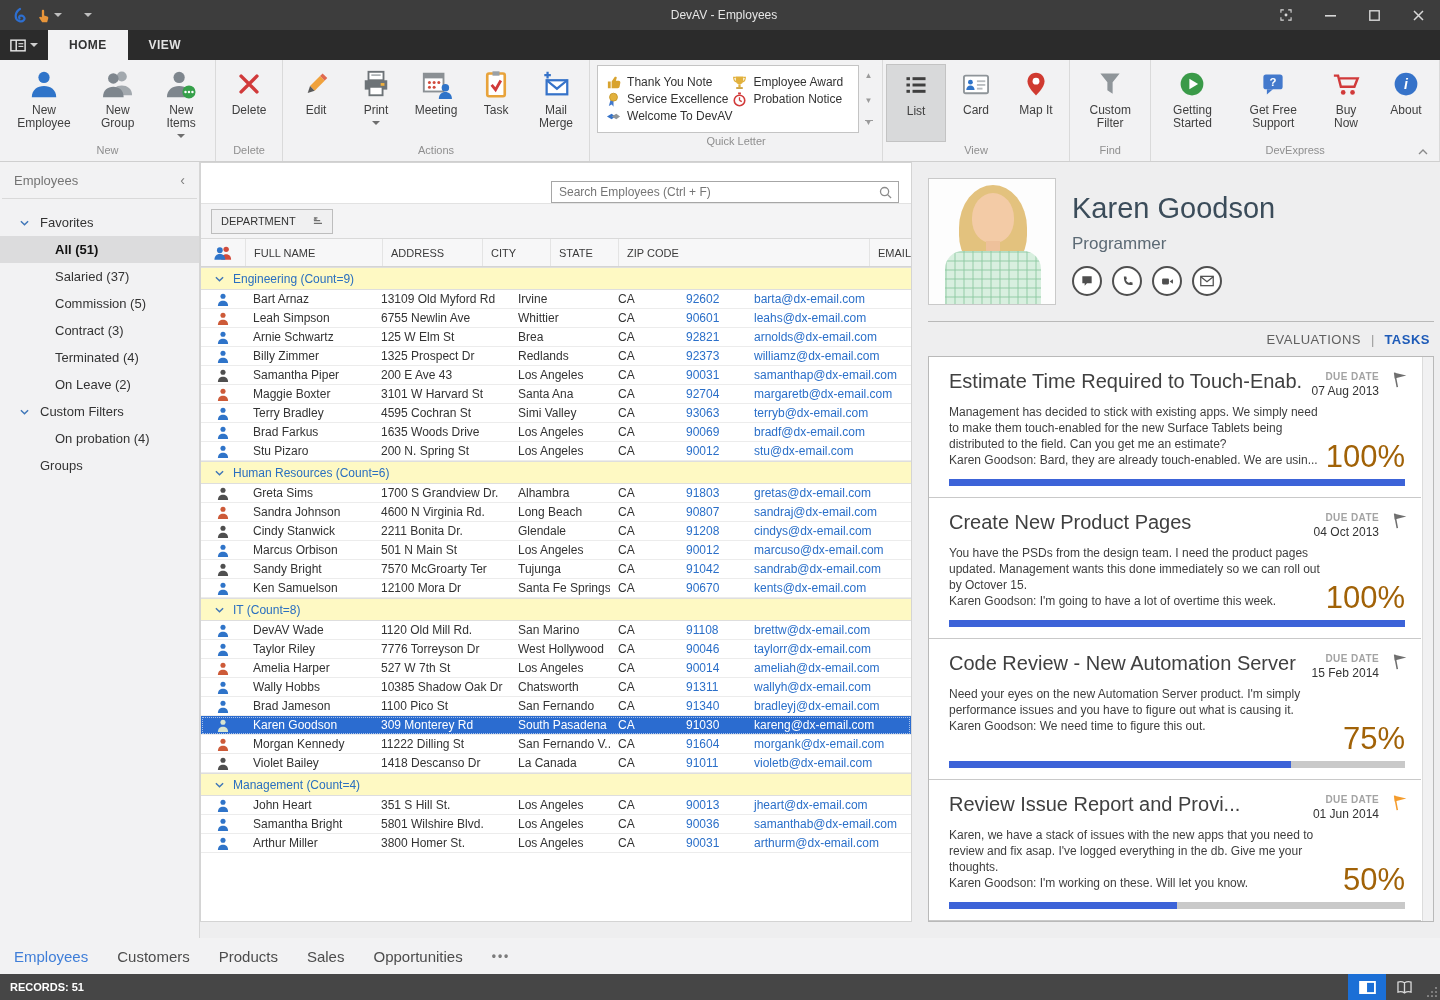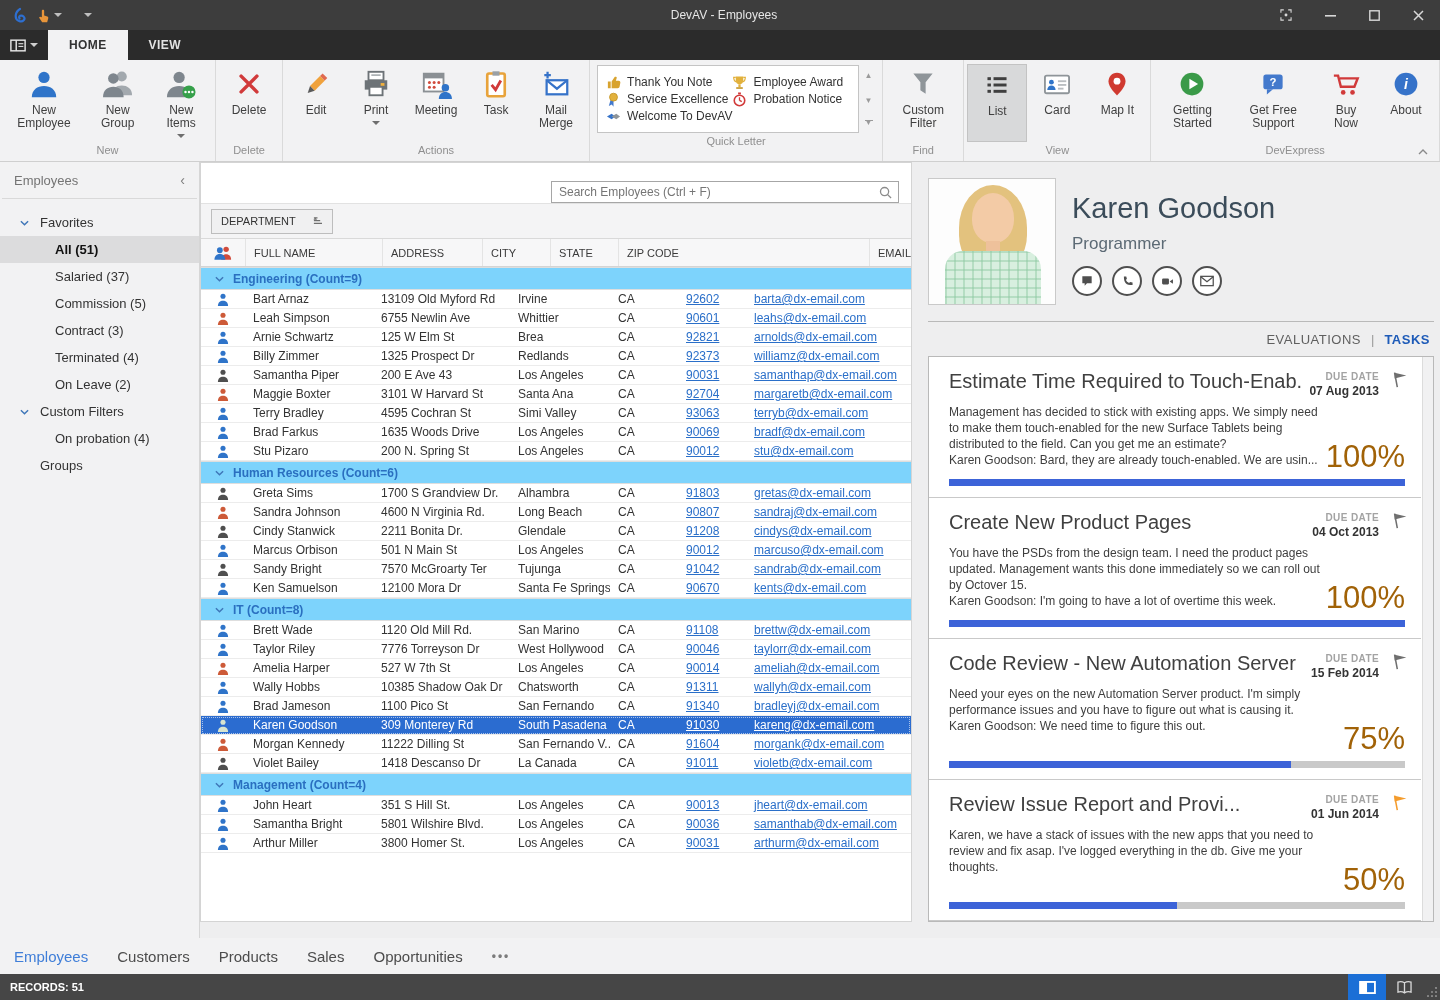--- a/index.html
+++ b/index.html
@@ -60,26 +60,26 @@
   .searchbox input{flex:1;border:0;outline:0;font-size:12px;color:#8e8e8e;padding:0 7px;font-family:inherit;background:transparent}
   .searchbox .mag{margin-right:6px;color:#8b8b8b}
   .groupbar{height:36px;background:#f4f4f5;border-top:1px solid #e2e2e2;border-bottom:1px solid #d9d9d9;display:flex;align-items:center;padding-left:10px;flex:none}
   .pill{height:25px;background:#f0f0f1;border:1px solid #bdbdbd;display:flex;align-items:center;gap:16px;padding:0 9px;font-size:11px;color:#333}
   .colheader{height:28px;display:flex;align-items:stretch;background:#f7f7f8;border-bottom:1px solid #d4d4d4;font-size:11px;color:#3a3a3a;flex:none}
   .hc{padding-left:8px;border-left:1px solid #e4e4e4;display:flex;align-items:center;white-space:nowrap;overflow:hidden}
   .hc:nth-of-type(1){width:128px}.hc:nth-of-type(2){width:137px}.hc:nth-of-type(3){width:100px}
   .hc:nth-of-type(4){width:68px}.hc:nth-of-type(5){width:68px}.hc:nth-of-type(6){flex:1}
   .hic{width:44px;display:flex;align-items:center;justify-content:center}
   .rowsarea{flex:1;overflow:hidden;font-size:12px}
-  .grouprow{height:23px;background:#7dd3fc;border-top:1px solid #dedede;border-bottom:1px solid #dedede;display:flex;align-items:center;gap:9px;padding-left:14px;color:#2a6fc0;font-weight:bold}
+  .grouprow{height:23px;background:#fef9c3;border-top:1px solid #dedede;border-bottom:1px solid #dedede;display:flex;align-items:center;gap:9px;padding-left:14px;color:#2a6fc0;font-weight:normal}
   .row{height:19px;display:flex;align-items:center;border-bottom:1px solid #ececec;color:#333}
   .cell{padding-left:8px;white-space:nowrap;overflow:hidden}
   .ci{width:44px;display:flex;justify-content:center;padding:0}
   .c-name{width:128px}.c-addr{width:137px}.c-city{width:100px}.c-state{width:68px}.c-zip{width:68px}.c-email{flex:1}
-  .link{color:#2a6fc9;text-decoration:underline}
+  .link{color:#2a6fc9;}
   .person{color:#2f74c9}
   .person[data-variant="red"]{color:#cd5a38}
   .person[data-variant="gray"]{color:#4f4f4f}
   .row[data-selected="true"]{background:#2b6cd0;color:#fff;outline:1px dotted #a9c2ea;outline-offset:-2px}
   .row[data-selected="true"] .link{color:#fff}
   .row[data-selected="true"] .person{color:#d6e4d0}
 
   
   .right{width:520px;padding:16px 6px 16px 8px;display:flex;flex-direction:column;flex:none}
   .profile{display:flex;gap:16px;flex:none}
@@ -99,21 +99,21 @@
   .dtab-sep{color:#999}
   .dtab-tasks{color:#1e5bb8;font-weight:bold;letter-spacing:.5px}
   .tasks{flex:1;border:1px solid #b9b9b9;background:#fff;display:flex;flex-direction:column;position:relative;padding-right:12px;min-height:0}
   .tscroll{position:absolute;right:0;top:0;bottom:0;width:11px;background:#f1f1f2;border-left:1px solid #dcdcdc}
   .task{flex:1;position:relative;padding:13px 16px 12px 20px;border-bottom:1px solid #c9c9c9;min-height:0}
   .task:last-child{border-bottom:none}
   .t-head{display:flex;justify-content:space-between;align-items:flex-start}
   .t-title{font-size:20px;color:#404040;white-space:nowrap;overflow:hidden;flex:1}
   .t-due{text-align:right;margin:1px 26px 0 8px;flex:none}
   .due-l{font-size:10px;font-weight:bold;color:#a3a3a3;letter-spacing:.4px}
-  .due-d{font-size:12px;font-weight:bold;color:#333;margin-top:2px}
+  .due-d{font-size:12px;font-weight:normal;color:#333;margin-top:2px}
   .flag{position:absolute;right:12px;top:13px;color:#6f6f6f}
   .flag[data-flag="orange"]{color:#f49c2d}
   .t-body{font-size:12px;color:#3e3e3e;line-height:1.33;margin-top:7px;width:372px}
   .t-pct{position:absolute;right:16px;bottom:22px;font-size:31px;color:#a16207}
   .t-bar{position:absolute;left:20px;right:16px;bottom:11px;height:7px;background:#c9c9c9}
   .fill{height:100%;background:#3c63d8;width:0}
 
   
   .bottomnav{height:36px;background:#f2f2f3;display:flex;align-items:center;gap:29px;padding-left:14px;font-size:15px;flex:none}
   .nav-item{color:#4c4c4c}
@@ -379,34 +379,20 @@
           <span>▲</span>
           <span>▼</span>
           <span class="bar-caret">▼</span>
         </div>
       </div>
       <div class="rcaption">Quick Letter</div>
     </div>
 
     <div class="rgroup">
       <div class="rbuttons">
-        <div class="rbtn">
-          <span class="ric">
-              <svg width="28" height="28" viewBox="0 0 32 32">
-                <polygon points="5,4 27,4 19,14 19,27 13,23 13,14" fill="#8f9599"></polygon>
-              </svg>
-            </span>
-          <span>Custom Filter</span>
-        </div>
-      </div>
-      <div class="rcaption">Find</div>
-    </div>
-
-    <div class="rgroup">
-      <div class="rbuttons">
         <div class="rbtn" data-pressed="true">
           <span class="ric">
               <svg width="28" height="26" viewBox="0 0 32 30">
                 <g fill="#3f3f3f">
                   <rect x="5" y="6" width="4" height="3.4"></rect>
                   <rect x="12" y="6" width="15" height="3.4"></rect>
                   <rect x="5" y="13.3" width="4" height="3.4"></rect>
                   <rect x="12" y="13.3" width="15" height="3.4"></rect>
                   <rect x="5" y="20.6" width="4" height="3.4"></rect>
                   <rect x="12" y="20.6" width="15" height="3.4"></rect>
@@ -434,20 +420,34 @@
           <span class="ric">
               <svg width="26" height="30" viewBox="0 0 32 32">
                 <path d="M16 2 C9.5 2 5.5 7 5.5 13 c0 7.5 10.5 17 10.5 17 s10.5-9.5 10.5-17 C26.5 7 22.5 2 16 2z" fill="#d03a30"></path>
                 <circle cx="16" cy="12.5" r="4.2" fill="#fff"></circle>
               </svg>
             </span>
           <span>Map It</span>
         </div>
       </div>
       <div class="rcaption">View</div>
+    </div>
+
+    <div class="rgroup">
+      <div class="rbuttons">
+        <div class="rbtn">
+          <span class="ric">
+              <svg width="28" height="28" viewBox="0 0 32 32">
+                <polygon points="5,4 27,4 19,14 19,27 13,23 13,14" fill="#8f9599"></polygon>
+              </svg>
+            </span>
+          <span>Custom Filter</span>
+        </div>
+      </div>
+      <div class="rcaption">Find</div>
     </div>
 
     <div class="rgroup">
       <div class="rbuttons">
         <div class="rbtn">
           <span class="ric">
               <svg width="28" height="28" viewBox="0 0 32 32">
                 <circle cx="16" cy="16" r="13" fill="#3a9a48"></circle>
                 <polygon points="13,10 23,16 13,22" fill="#fff"></polygon>
               </svg>
@@ -871,21 +871,21 @@
               <span>IT (Count=8)</span>
             </div>
 
               <div class="row">
                 <span class="cell ci person" data-variant="blue">
                 <svg width="12" height="13" viewBox="0 0 16 17" fill="currentColor">
                   <circle cx="8" cy="4.2" r="3.4"></circle>
                   <path d="M1.2 17 c0-4.6 3-7 6.8-7 s6.8 2.4 6.8 7z"></path>
                 </svg>
               </span>
-                <span class="cell c-name">Brett Wade</span>
+                <span class="cell c-name">DevAV Wade</span>
                 <span class="cell c-addr">1120 Old Mill Rd.</span>
                 <span class="cell c-city">San Marino</span>
                 <span class="cell c-state">CA</span>
                 <span class="cell c-zip"><span class="link">91108</span></span>
                 <span class="cell c-email"><span class="link">brettw@dx-email.com</span></span>
               </div>
 
               <div class="row">
                 <span class="cell ci person" data-variant="blue">
                 <svg width="12" height="13" viewBox="0 0 16 17" fill="currentColor">
@@ -1183,20 +1183,21 @@
               </div>
               <span class="flag" data-flag="orange">
                 <svg width="18" height="18" viewBox="0 0 20 20">
                   <polygon points="4,3 17,6 4,9.5" fill="currentColor"></polygon>
                   <line x1="4" y1="3" x2="7" y2="19" stroke="currentColor" stroke-width="1.7"></line>
                 </svg>
               </span>
             </div>
             <div class="t-body">
               <div>Karen, we have a stack of issues with the new apps that you need to review and fix asap. I've logged everything in the db. Give me your thoughts.</div>
+              <div>Karen Goodson: I'm working on these. Will let you know.</div>
             </div>
             <div class="t-pct">50%</div>
             <div class="t-bar">
               <div class="fill" style="width: 50%;"></div>
             </div>
           </div>
 
         <div class="tscroll"></div>
       </div>
     </div>

